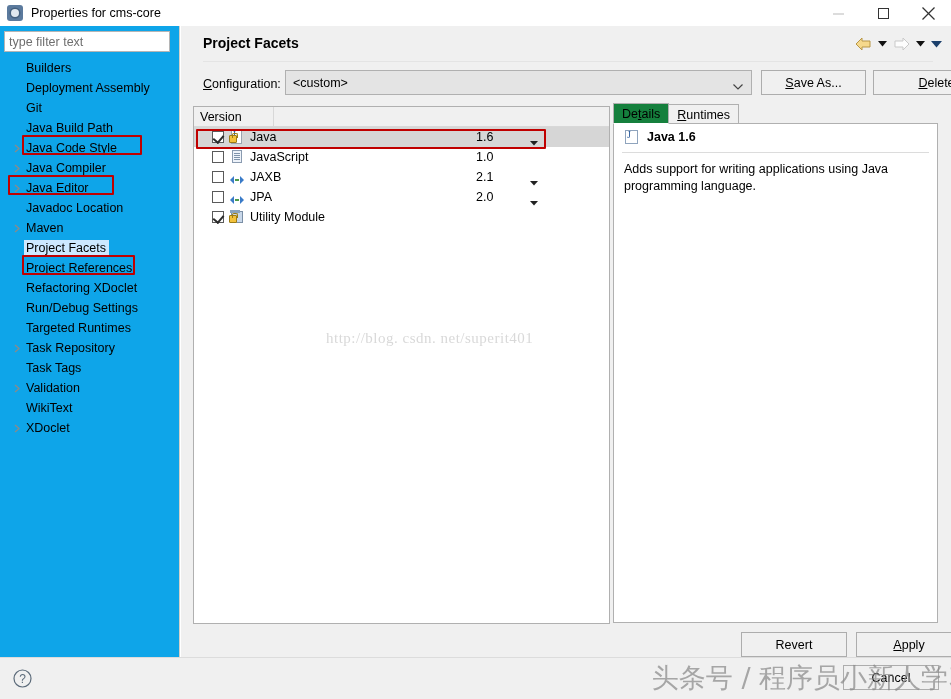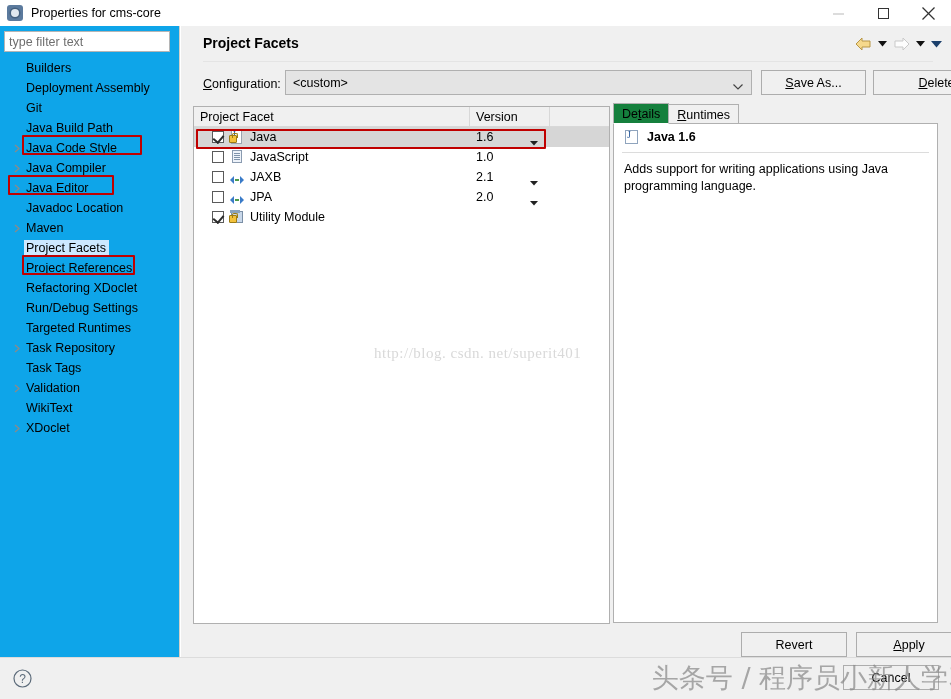--- a/index.html
+++ b/index.html
@@ -171,22 +171,22 @@
   }
   .help-icon { position: absolute; left: 13px; top: 11px; width: 19px; height: 19px; }
   .btn-cancel {
     position: absolute; left: 843px; top: 665px; width: 96px; height: 25px;
     border: 1px solid #adadad; background: #f0f0f0;
     display: flex; align-items: center; justify-content: center; font-size: 12.5px;
   }
 
   
   .wm-url {
-    position: absolute; left: 326px; top: 345px; font-family: "Liberation Serif", serif;
-    font-size: 15px; color: #d9d9d9; letter-spacing: .5px; white-space: nowrap; margin-left: 48px;
+    position: absolute; left: 326px; top: 330px; font-family: "Liberation Serif", serif;
+    font-size: 15px; color: #d9d9d9; letter-spacing: .5px; white-space: nowrap;
   }
   .wm-bottom {
     position: absolute; left: 644px; top: 657px; width: 339px; height: 42px;
     display: flex; align-items: center; justify-content: center;
     font-size: 27px; color: #8a8a8a; white-space: nowrap;
     font-family: "DejaVu Sans", sans-serif; opacity: .72;
   }
   .mn { text-decoration: underline; }
 </style>
 </head>
@@ -378,21 +378,20 @@
               <path d="M0.5 0.5 L5 5 L9.5 0.5" fill="none" stroke="#444" stroke-width="1.2"></path>
             </svg>
         </span>
       </div>
       <div class="btn btn-saveas"><span class="mn">S</span>ave As...</div>
       <div class="btn btn-delete"><span class="mn">D</span>elete</div>
     </div>
 
     <div class="table-box">
       <div class="thead">
-        <div class="th th-facet">Project Facet</div>
         <div class="th th-version">Version</div>
         <div class="th th-pad"></div>
       </div>
       <div id="facet-rows">
           <div class="frow fsel">
             <span class="chk on"></span>
             <span class="ficon">
               <div class="ic-doc"></div>
               <div class="ic-J">J</div>
               <div class="ic-lock"></div>

